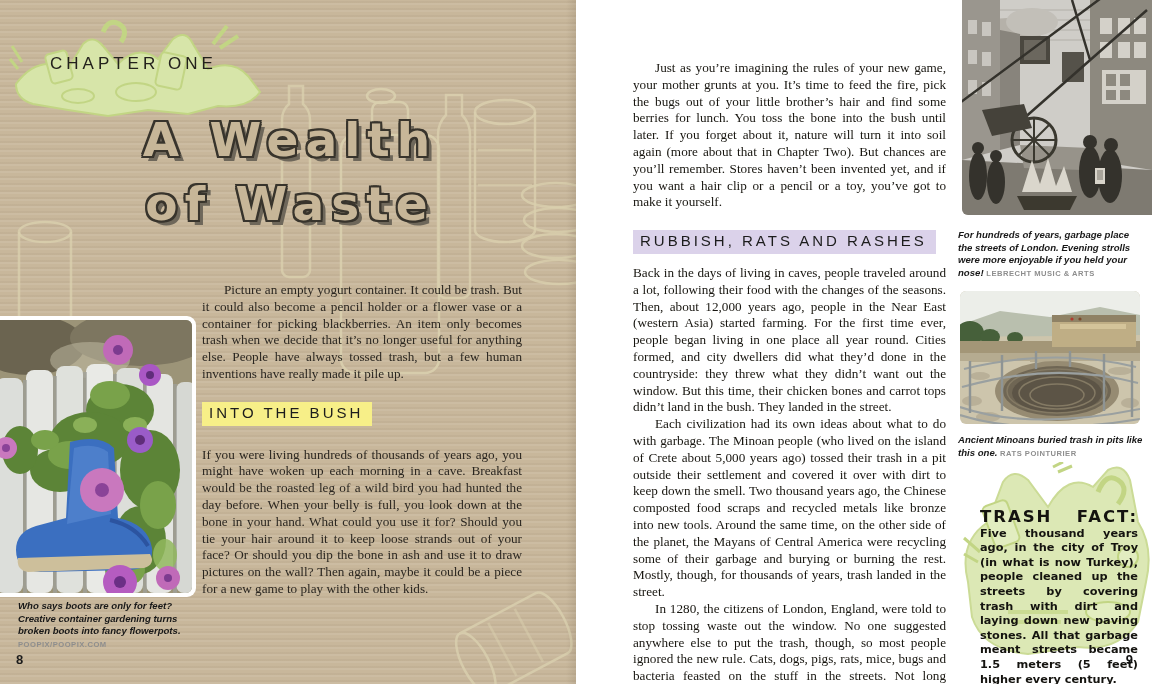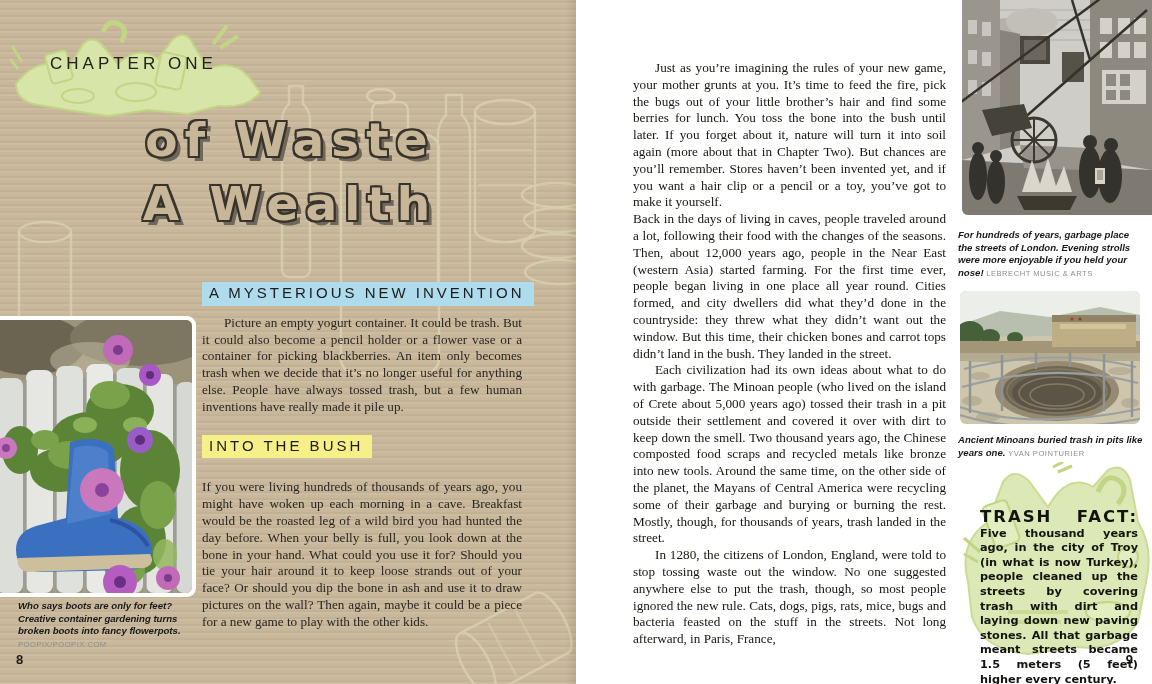--- a/index.html
+++ b/index.html
@@ -36,21 +36,21 @@
   .p-indent{text-indent:22px;}
   .mt-head{margin-top:19px;margin-bottom:11px;}
   .mb-head{margin-bottom:9px;}
 
   .photo-frame{position:absolute;background:#fff;}
   #boot-photo{left:0;top:316px;width:196px;height:281px;border-radius:0 9px 9px 0;padding:4px 4px 4px 0;box-sizing:border-box;}
   #boot-photo svg{display:block;border-radius:0 6px 6px 0;}
 
   .caption{font-family:"Liberation Sans",sans-serif;font-style:italic;font-weight:700;
     font-size:9.6px;line-height:12.5px;color:#181818;}
-  .credit{font-style:normal;font-weight:400;font-size:7.6px;color:#8e8e8e;letter-spacing:0.5px;}
+  .credit{font-style:normal;font-weight:700;font-size:7.6px;color:#8e8e8e;letter-spacing:0.5px;}
   #left-caption{position:absolute;left:18px;top:600px;width:172px;}
 
   .page-num{position:absolute;font-family:"Liberation Sans",sans-serif;font-size:13px;font-weight:700;color:#1c1c1c;}
   #pn-left{left:16px;top:652px;}
   #pn-right{right:19px;top:652px;color:#111;}
 
   
   #page-right{position:absolute;left:576px;top:0;width:576px;height:684px;background:#ffffff;}
   #right-col{position:absolute;left:57px;top:60px;width:313px;color:#17150f;}
 
@@ -116,26 +116,25 @@
         <path d="M205 30 l14 -18 M212 34 l18 -12" stroke-width="4" fill="none"></path>
         <ellipse cx="128" cy="78" rx="20" ry="9"></ellipse>
         <ellipse cx="70" cy="82" rx="16" ry="7"></ellipse>
         <path d="M10 55 l-8 -10 M14 48 l-10 -16" stroke-width="3" fill="none"></path>
       </g>
     </svg>
 
     <div id="chapter-label">CHAPTER ONE</div>
 
     <div id="title-block">
+      <div class="title-line">A Wealth</div>
       <div class="title-line">of Waste</div>
-      <div class="title-line">A Wealth</div>
     </div>
 
     <div id="left-col" class="body-col">
-      <div class="sec-head hl-blue mb-head">A MYSTERIOUS NEW INVENTION</div>
       <p class="p-indent">Picture an empty yogurt container. It could be trash. But it could also become a pencil holder or a flower vase or a container for picking blackberries. An item only becomes trash when we decide that it’s no longer useful for anything else. People have always tossed trash, but a few human inventions have really made it pile up.</p>
       <div class="sec-head hl-yellow mt-head">INTO THE BUSH</div>
       <p style="margin-top:10px;">If you were living hundreds of thousands of years ago, you might have woken up each morning in a cave. Breakfast would be the roasted leg of a wild bird you had hunted the day before. When your belly is full, you look down at the bone in your hand. What could you use it for? Should you tie your hair around it to keep loose strands out of your face? Or should you dip the bone in ash and use it to draw pictures on the wall? Then again, maybe it could be a piece for a new game to play with the other kids.</p>
     </div>
 
     <div id="boot-photo" class="photo-frame">
       <svg width="192" height="273" viewBox="0 0 192 273">
         <rect width="192" height="273" fill="#9c9478"></rect>
         <ellipse cx="30" cy="25" rx="55" ry="30" fill="#6b6450"></ellipse>
         <ellipse cx="140" cy="18" rx="70" ry="28" fill="#7d7660"></ellipse>
@@ -222,20 +221,21 @@
 
     <div id="left-caption" class="caption"><span>Who says boots are only for feet? Creative container gardening turns broken boots into fancy flowerpots. </span><span class="credit">POOPIX/POOPIX.COM</span></div>
 
     <div id="pn-left" class="page-num">8</div>
   </div>
 
   <div id="page-right">
 
     <div id="right-col" class="body-col">
       <p class="p-indent">Just as you’re imagining the rules of your new game, your mother grunts at you. It’s time to feed the fire, pick the bugs out of your little brother’s hair and find some berries for lunch. You toss the bone into the bush until later. If you forget about it, nature will turn it into soil again (more about that in Chapter Two). But chances are you’ll remember. Stores haven’t been invented yet, and if you want a hair clip or a pencil or a toy, you’ve got to make it yourself.</p>
+      <div class="sec-head hl-purple mt-head">RUBBISH, RATS AND RASHES</div>
       <p>Back in the days of living in caves, people traveled around a lot, following their food with the changes of the seasons. Then, about 12,000 years ago, people in the Near East (western Asia) started farming. For the first time ever, people began living in one place all year round. Cities formed, and city dwellers did what they’d done in the countryside: they threw what they didn’t want out the window. But this time, their chicken bones and carrot tops didn’t land in the bush. They landed in the street.</p>
       <p class="p-indent">Each civilization had its own ideas about what to do with garbage. The Minoan people (who lived on the island of Crete about 5,000 years ago) tossed their trash in a pit outside their settlement and covered it over with dirt to keep down the smell. Two thousand years ago, the Chinese composted food scraps and recycled metals like bronze into new tools. Around the same time, on the other side of the planet, the Mayans of Central America were recycling some of their garbage and burying or burning the rest. Mostly, though, for thousands of years, trash landed in the street.</p>
       <p class="p-indent">In 1280, the citizens of London, England, were told to stop tossing waste out the window. No one suggested anywhere else to put the trash, though, so most people ignored the new rule. Cats, dogs, pigs, rats, mice, bugs and bacteria feasted on the stuff in the streets. Not long afterward, in Paris, France,</p>
     </div>
 
     <div id="engraving" class="photo-frame">
       <svg width="190" height="215" viewBox="0 0 190 215">
         <rect width="190" height="215" fill="#cfcdc8"></rect>
         <g stroke="#b2afa8" stroke-width="1">
             <path d="M0 10 h190 M0 20 h190 M0 30 h190 M0 40 h190"></path>
@@ -354,21 +354,21 @@
           <line x1="10" y1="70" x2="10" y2="122"></line>
             <line x1="42" y1="64" x2="42" y2="120"></line>
           <line x1="76" y1="60" x2="76" y2="78"></line>
             <line x1="110" y1="60" x2="110" y2="76"></line>
           <line x1="144" y1="63" x2="144" y2="120"></line>
             <line x1="172" y1="70" x2="172" y2="126"></line>
         </g>
       </svg>
     </div>
 
-    <div id="right-caption-2" class="caption"><span>Ancient Minoans buried trash in pits like years one. </span><span class="credit">YVAN POINTURIER</span></div>
+    <div id="right-caption-2" class="caption"><span>Ancient Minoans buried trash in pits like this one. </span><span class="credit">RATS POINTURIER</span></div>
 
     <svg id="trash-fact-art" width="194" height="196" viewBox="0 0 194 196">
       <g fill="#d7e5a9" stroke="#c2d584" stroke-width="2">
         <path d="M10 120 Q0 80 30 60 L45 20 Q55 5 70 18 L90 45 Q110 10 135 25 L150 8 Q165 0 172 18 L180 60 Q196 85 188 120 L180 160 Q160 190 120 185 L70 192 Q25 188 14 155 Z" opacity="0.85"></path>
         <rect x="30" y="40" width="26" height="44" rx="5" transform="rotate(-20 43 62)" fill="#e2edc0"></rect>
         <path d="M140 30 q8 -20 20 -12 q12 8 0 24" fill="none" stroke-width="5"></path>
         <path d="M50 150 h60 M55 160 h48" stroke-width="4" fill="none" opacity="0.7"></path>
         <ellipse cx="150" cy="150" rx="22" ry="10" fill="#e2edc0"></ellipse>
         <path d="M20 100 l-14 -8 M22 90 l-16 -14" stroke-width="3" fill="none"></path>
         <circle cx="170" cy="95" r="10" fill="#e2edc0"></circle>

